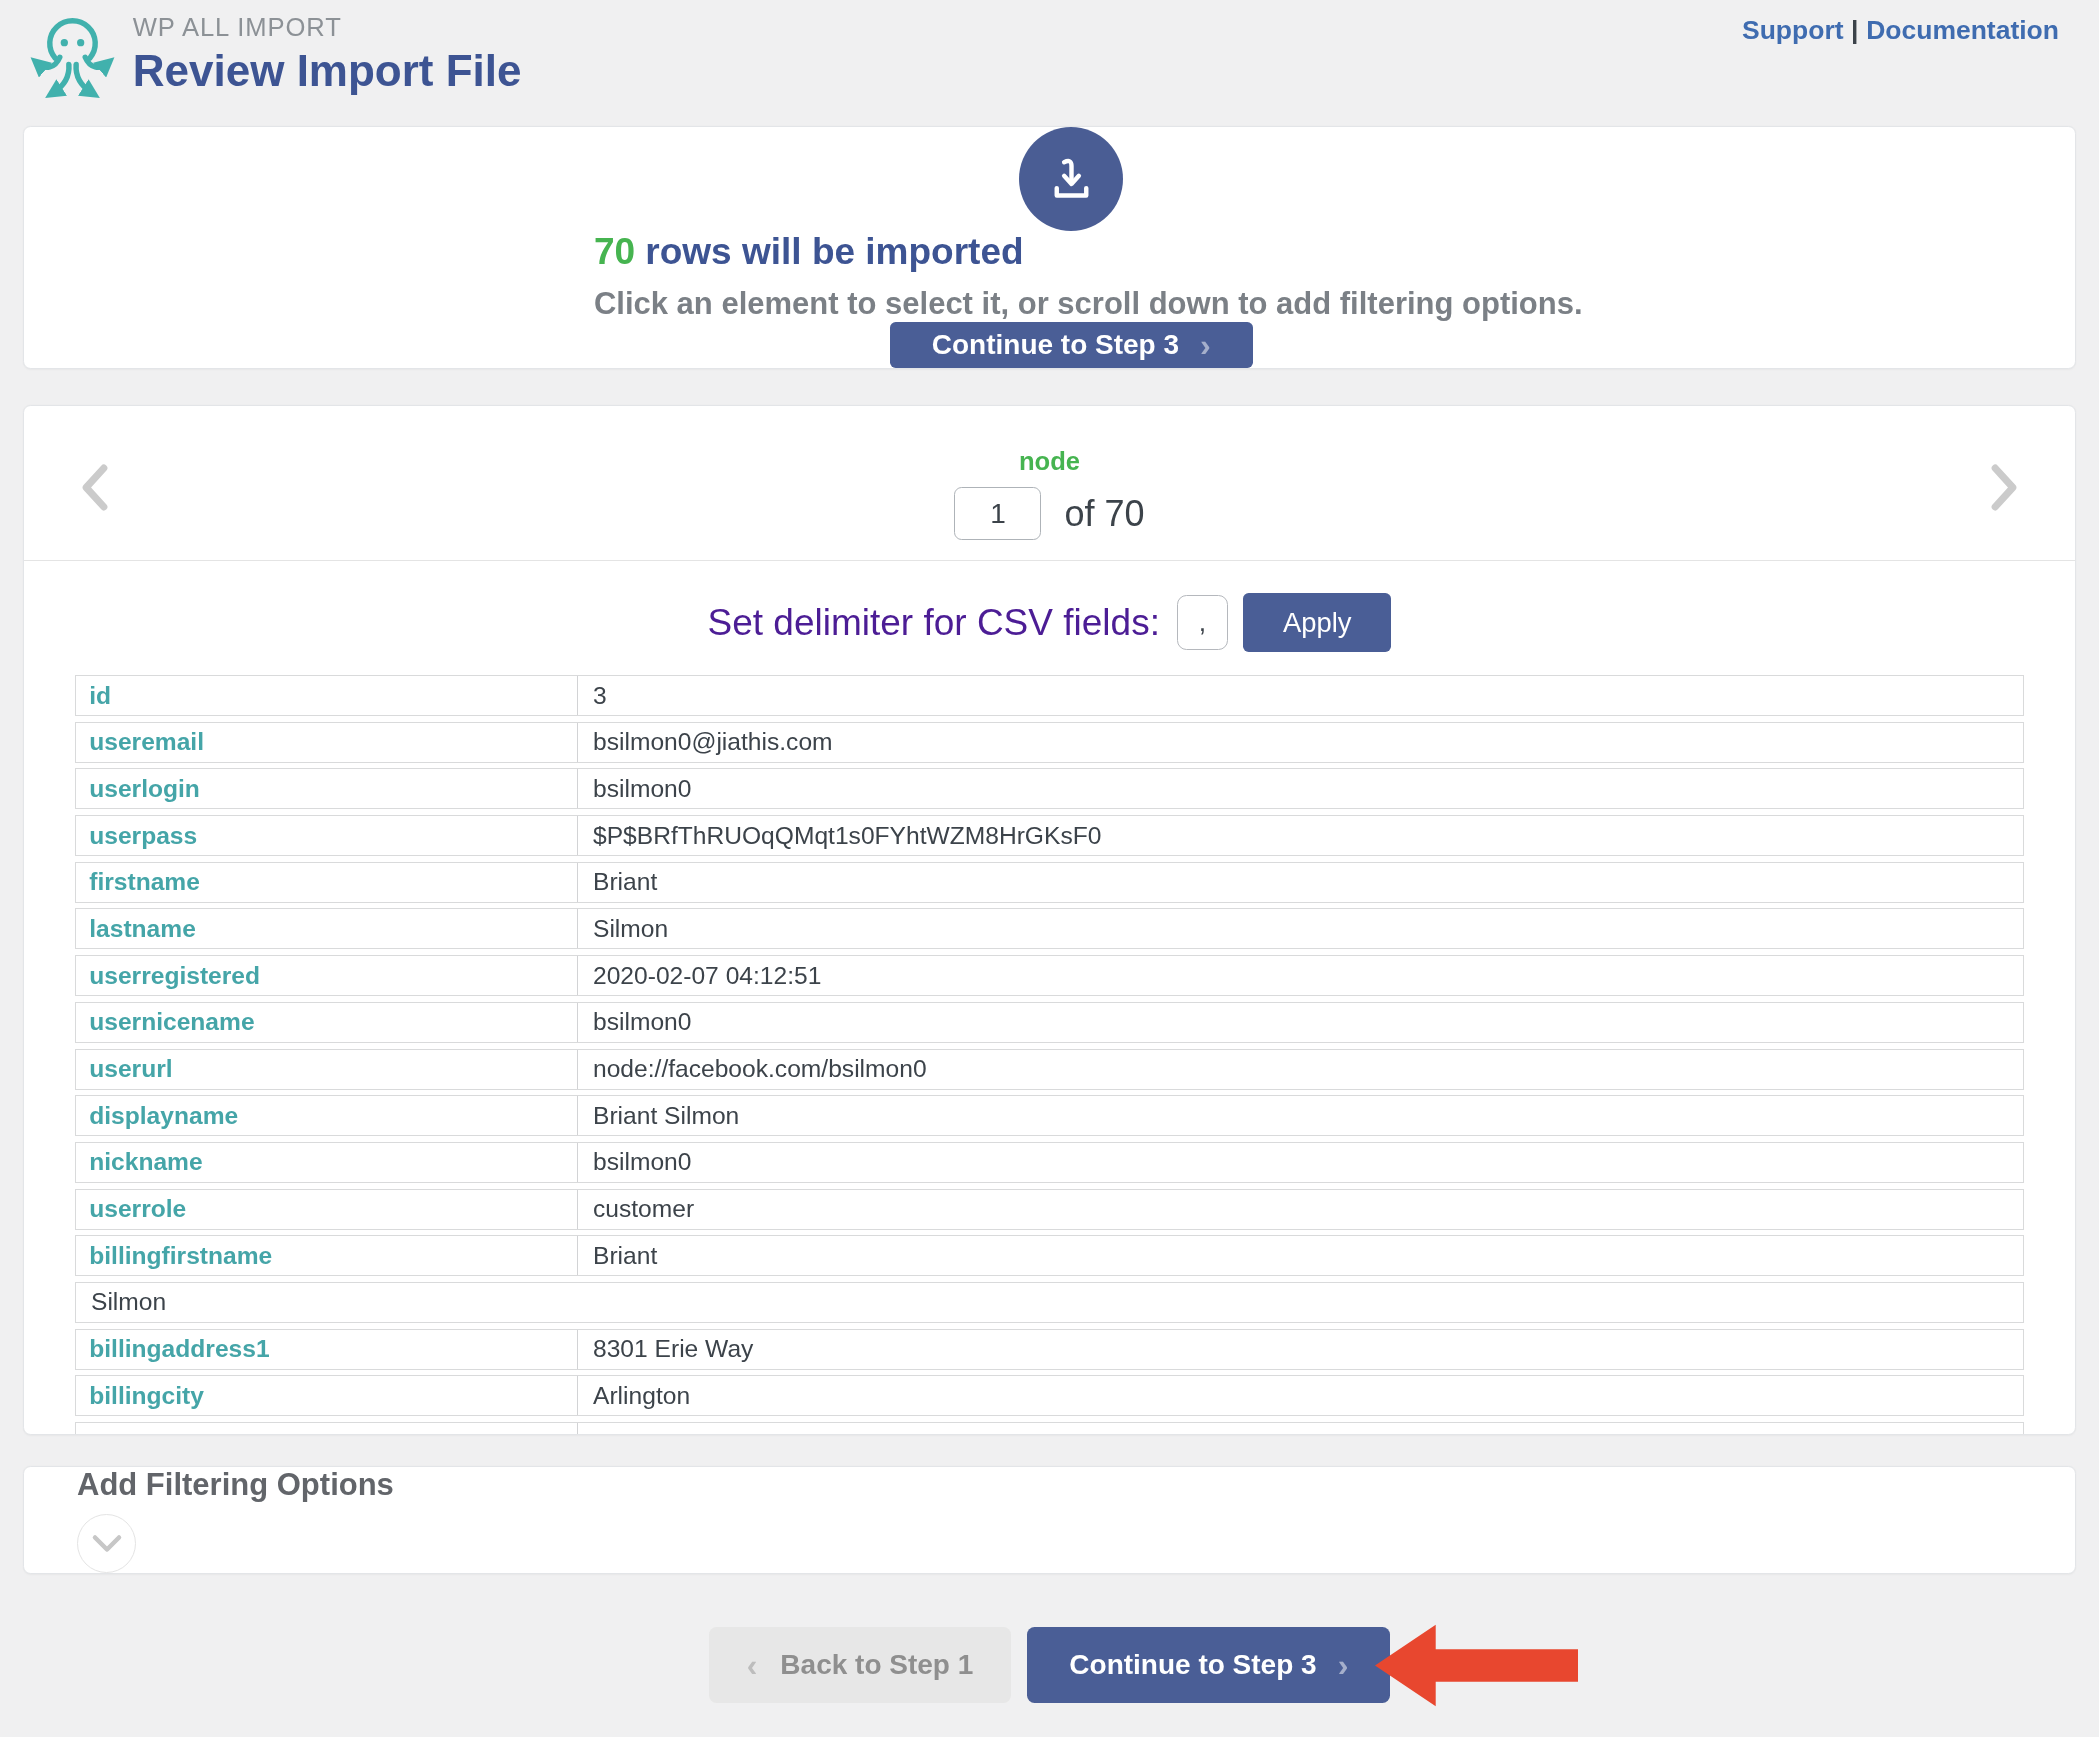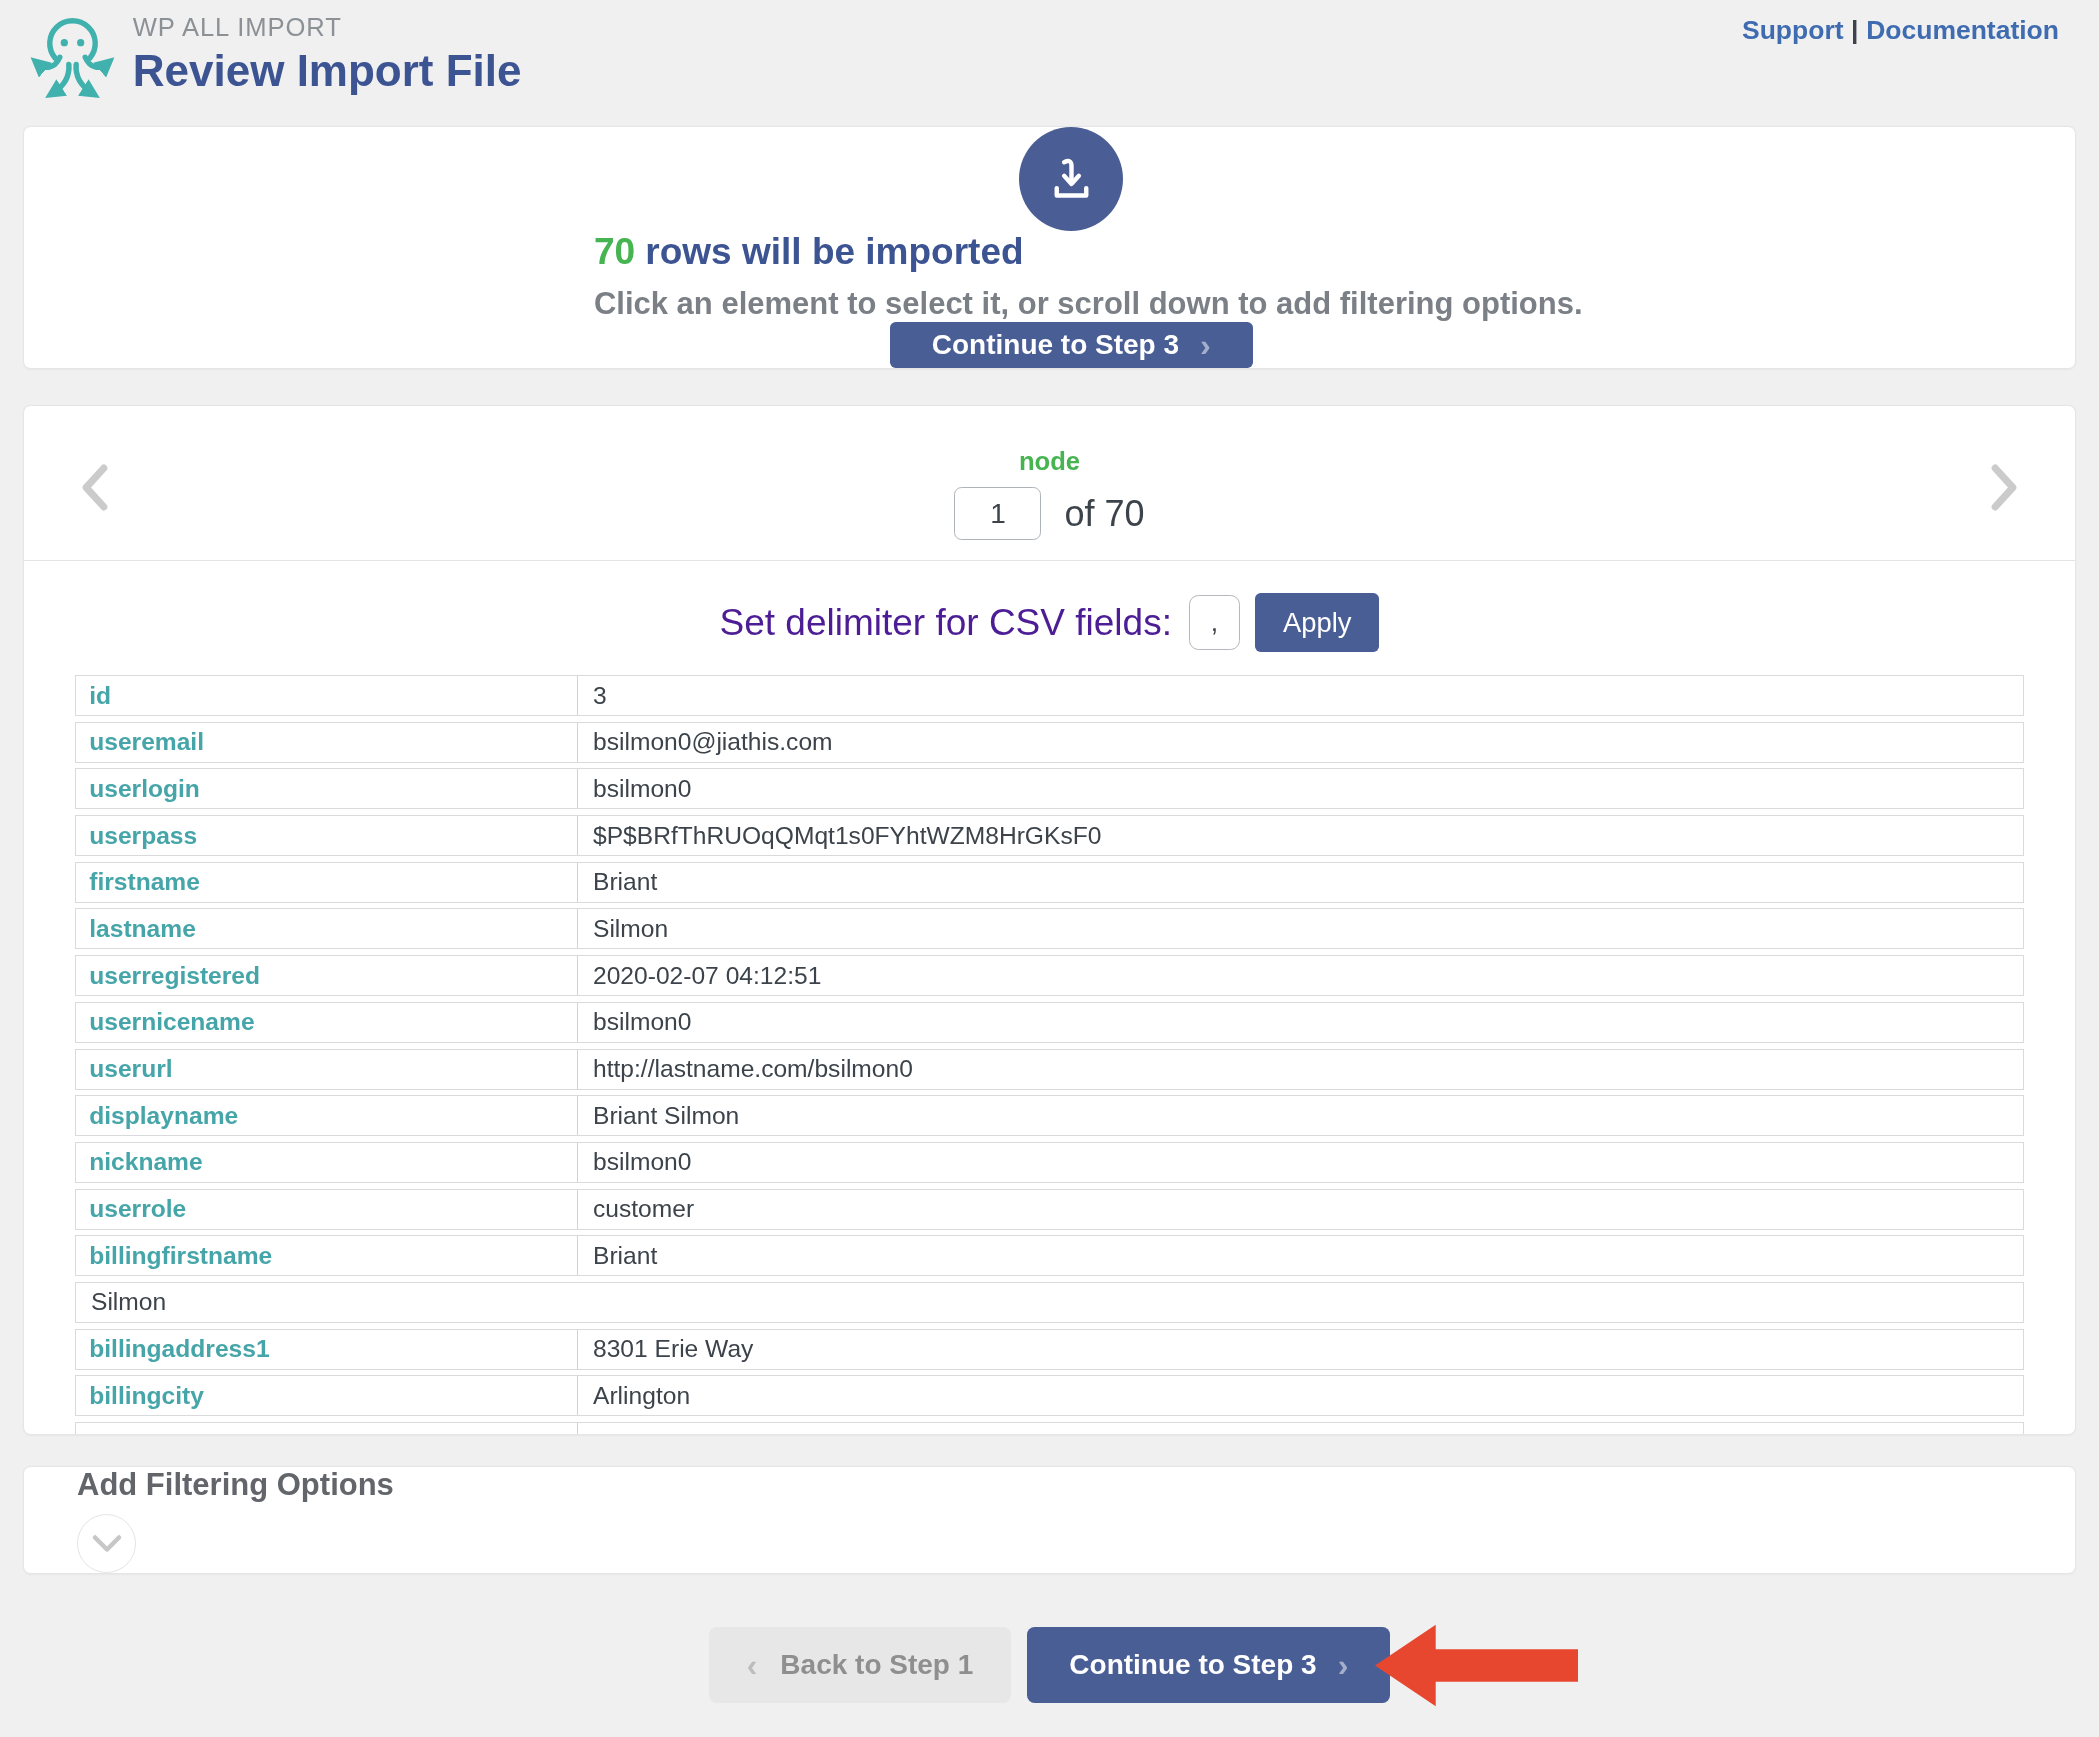--- a/index.html
+++ b/index.html
@@ -65,21 +65,21 @@
 
   
   .delimiter-row { margin-top:32px; display:flex; align-items:center; justify-content:center; }
   .delimiter-label { font-size:37px; color:#4c1d95; }
   .delimiter-input {
     width:51px; height:55px; margin-left:17px;
     border:0.9px solid #b5b8bd; border-radius:9.5px; background:#fff;
     font-family:"Liberation Sans", sans-serif; font-size:26.5px; text-align:center; color:#3c434a;
   }
   .btn-apply {
-    margin-left:15px; height:59px; padding:0 28px;
+    margin-left:15px; height:59px; padding:0 40px;
     background:#4a5e96; color:#fff; border:none; border-radius:5.7px;
     font-family:"Liberation Sans", sans-serif; font-size:27.4px; font-weight:500; cursor:pointer;
   }
 
   
   .tbl { margin:23px 51px 0 51px; }
   .trow {
     display:flex; align-items:stretch;
     border:0.9px solid #d9dadb; background:#fff; margin-bottom:5.7px; height:41px;
     cursor:pointer;
@@ -226,21 +226,21 @@
         <div class="cell-value">2020-02-07 04:12:51</div>
       </div>
 
       <div class="trow">
         <div class="cell-field">usernicename</div>
         <div class="cell-value">bsilmon0</div>
       </div>
 
       <div class="trow">
         <div class="cell-field">userurl</div>
-        <div class="cell-value">http://lastname.com/bsilmon0</div>
+        <div class="cell-value">node://facebook.com/bsilmon0</div>
       </div>
 
       <div class="trow">
         <div class="cell-field">displayname</div>
         <div class="cell-value">Briant Silmon</div>
       </div>
 
       <div class="trow">
         <div class="cell-field">nickname</div>
         <div class="cell-value">bsilmon0</div>

